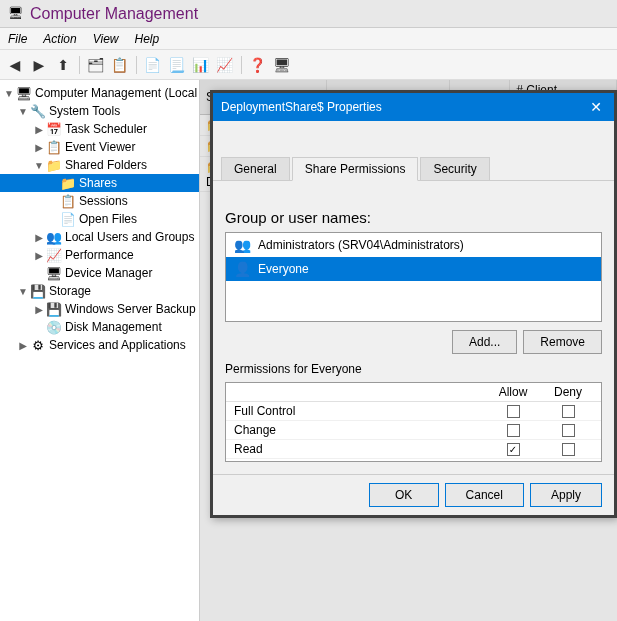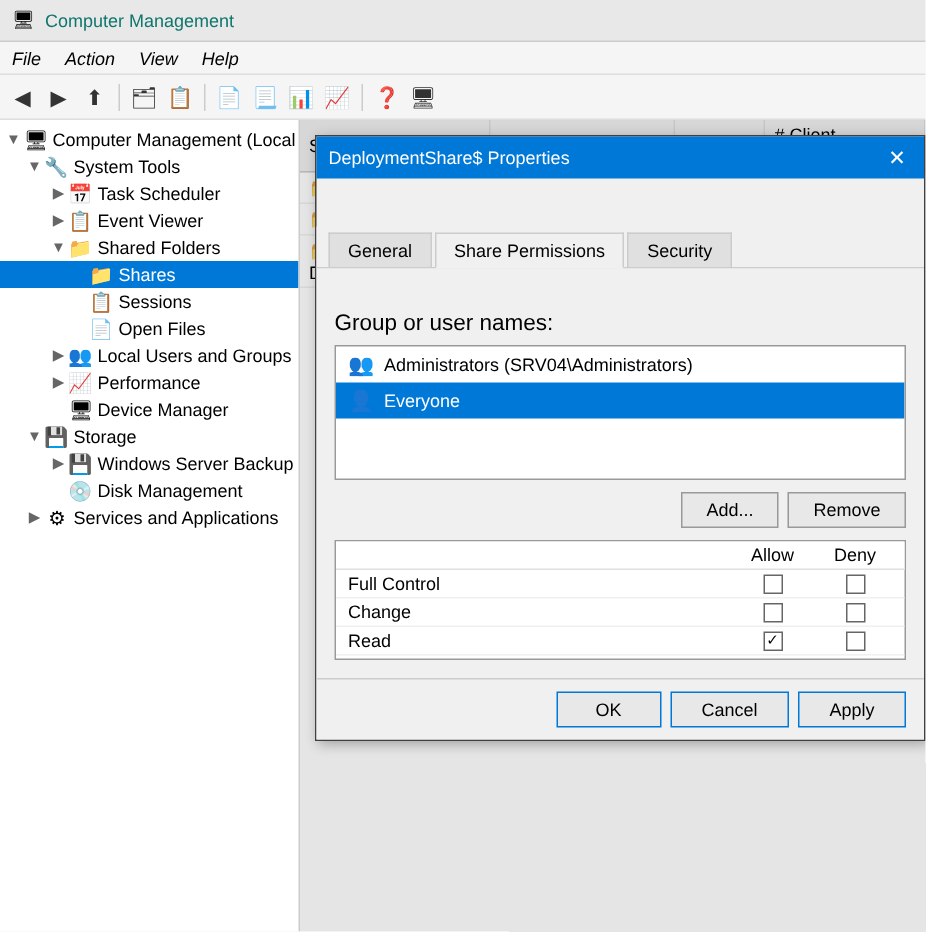--- a/index.html
+++ b/index.html
@@ -9,21 +9,21 @@
     .title-bar {
       background: #e8e8e8;
       border-bottom: 1px solid #ccc;
       padding: 4px 8px;
       display: flex;
       align-items: center;
       gap: 6px;
       height: 28px;
     }
     .title-bar-icon { width: 16px; height: 16px; }
-    .title-bar-text { font-size: 12px; color: #0f766e; }
+    .title-bar-text { font-size: 16px; color: #701a75; }
 
     
     .menu-bar {
       background: #f5f5f5;
       border-bottom: 1px solid #ddd;
       display: flex;
       height: 22px;
       align-items: center;
     }
     .menu-item {
@@ -137,21 +137,21 @@
       display: flex;
       align-items: flex-start;
       justify-content: flex-start;
       padding-top: 10px;
       padding-left: 10px;
     }
 
     
     .dialog {
       background: #f0f0f0;
-      border: 1px solid #404040;
+      border: 3px solid #404040;
       box-shadow: 2px 2px 8px rgba(0,0,0,0.3);
       width: 460px;
     }
     .dialog-title-bar {
       background: #0078d7;
       color: #fff;
       padding: 4px 8px;
       display: flex;
       justify-content: space-between;
       align-items: center;
@@ -503,20 +503,21 @@
               <span class="user-icon">👤</span>
               <span>Everyone</span>
             </div>
           </div>
 
           <div class="add-remove-row">
             <button class="dialog-btn">Add...</button>
             <button class="dialog-btn">Remove</button>
           </div>
 
+          <div class="permissions-label">Permissions for Everyone</div>
 
           <div class="permissions-box">
             <div class="perm-header-row">
               <div class="perm-name-col"></div>
               <div class="perm-allow-col">Allow</div>
               <div class="perm-deny-col">Deny</div>
             </div>
 
             <div class="perm-row">
               <div class="perm-row-name">Full Control</div>

